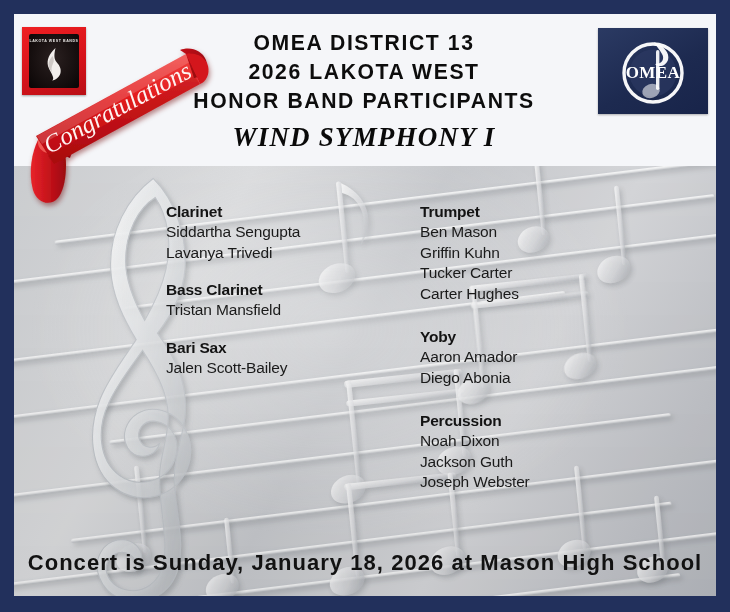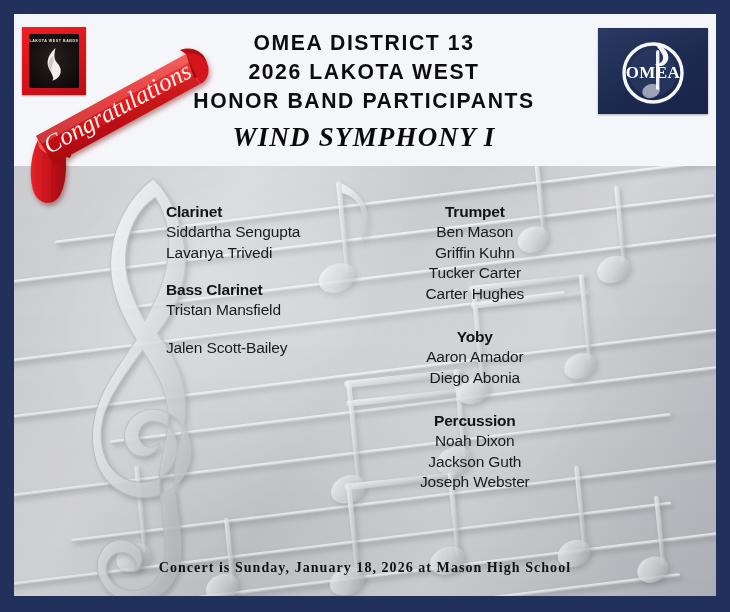--- a/index.html
+++ b/index.html
@@ -86,29 +86,29 @@
     font-weight:bold;font-size:15.5px;line-height:20px;color:#131313;
     letter-spacing:-.2px;white-space:nowrap;
   }
   .grp-name{
     font-family:"Liberation Sans",sans-serif;
     font-weight:normal;font-size:15.5px;line-height:20.5px;color:#1a1a1a;
     letter-spacing:-.15px;white-space:nowrap;
   }
   .col-left .grp:first-child{margin-top:36px;}
   .col-right .grp:first-child{margin-top:36px;}
-  .col-right .grp{margin-bottom:23px;text-align:center;}
+  .col-right .grp{margin-bottom:23px;}
 
   
   .footer{
     position:absolute;left:0;bottom:20px;width:702px;text-align:center;z-index:5;
   }
   .footer-text{
-    font-family:Liberation Serif, serif;
-    font-weight:bold;font-size:14px;color:#121212;letter-spacing:1.05px;
+    font-family:Liberation Sans, sans-serif;
+    font-weight:bold;font-size:22px;color:#121212;letter-spacing:1.05px;
     white-space:nowrap;
   }
 </style>
 </head>
 <body>
 
 <div class="poster">
   <div class="card">
 
     <div class="body-area">
@@ -266,20 +266,21 @@
           <div class="grp">
             <div class="grp-head">Clarinet</div>
             <div class="grp-name">Siddartha Sengupta</div>
             <div class="grp-name">Lavanya Trivedi</div>
           </div>
           <div class="grp">
             <div class="grp-head">Bass Clarinet</div>
             <div class="grp-name">Tristan Mansfield</div>
           </div>
           <div class="grp">
+            <div class="grp-head">Bari Sax</div>
             <div class="grp-name">Jalen Scott-Bailey</div>
           </div>
         </div>
 
         <div class="col col-right">
           <div class="grp">
             <div class="grp-head">Trumpet</div>
             <div class="grp-name">Ben Mason</div>
             <div class="grp-name">Griffin Kuhn</div>
             <div class="grp-name">Tucker Carter</div>

